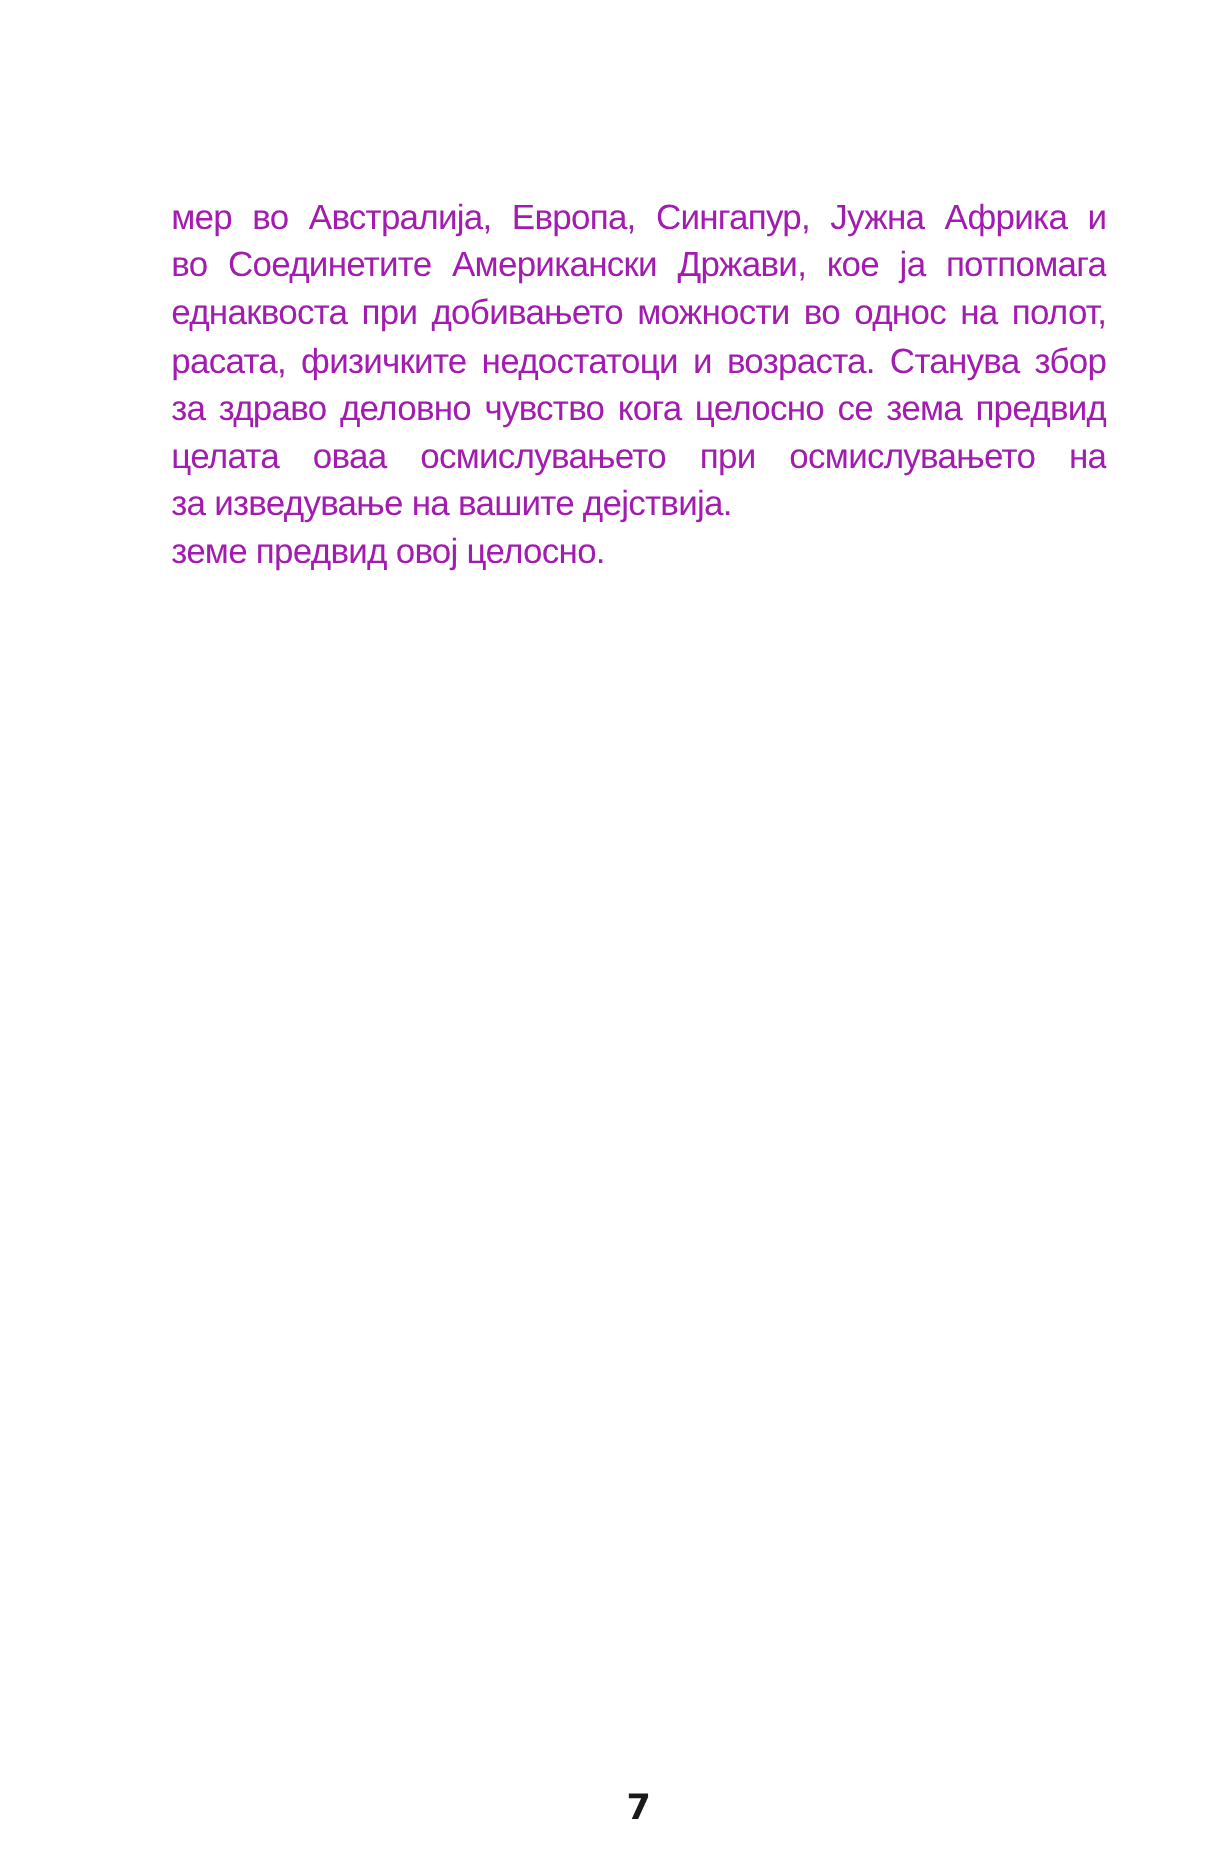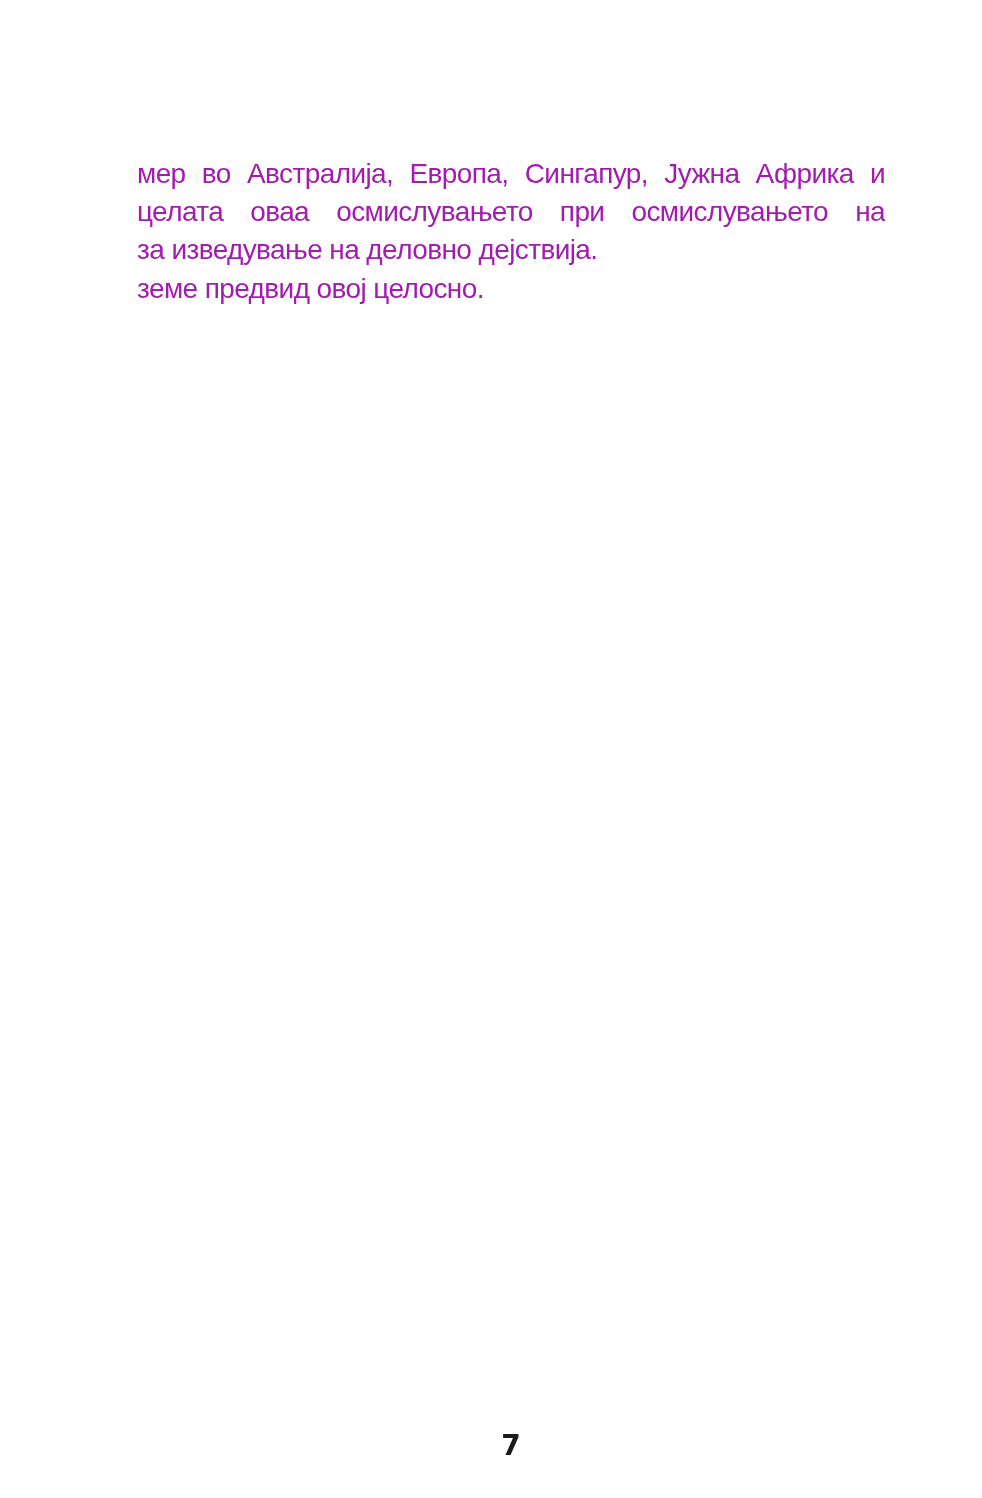--- a/index.html
+++ b/index.html
@@ -63,22 +63,26 @@
     color: #1a1a1a;
   }
 </style>
 </head>
 <body>
 
 <div class="page">
   <div class="text-block">
     <div class="paragraph">
       <div class="line justify">мер во Австралија, Европа, Сингапур, Јужна Африка и</div>
+      <div class="line justify">во Соединетите Американски Држави, кое ја потпомага</div>
+      <div class="line justify">еднаквоста при добивањето можности во однос на полот,</div>
+      <div class="line justify">расата, физичките недостатоци и возраста. Станува збор</div>
+      <div class="line justify">за здраво деловно чувство кога целосно се зема предвид</div>
       <div class="line justify">целата оваа осмислувањето при осмислувањето на начинот</div>
-      <div class="line last">за изведување на деловно дејствија.</div>
+      <div class="line last">за изведување на вашите дејствија.</div>
     </div>
     <div class="paragraph">
       <div class="line last">земе предвид овој целосно.</div>
     </div>
   </div>
 
   <div class="page-number">7</div>
 </div>
 
 </body></html>

